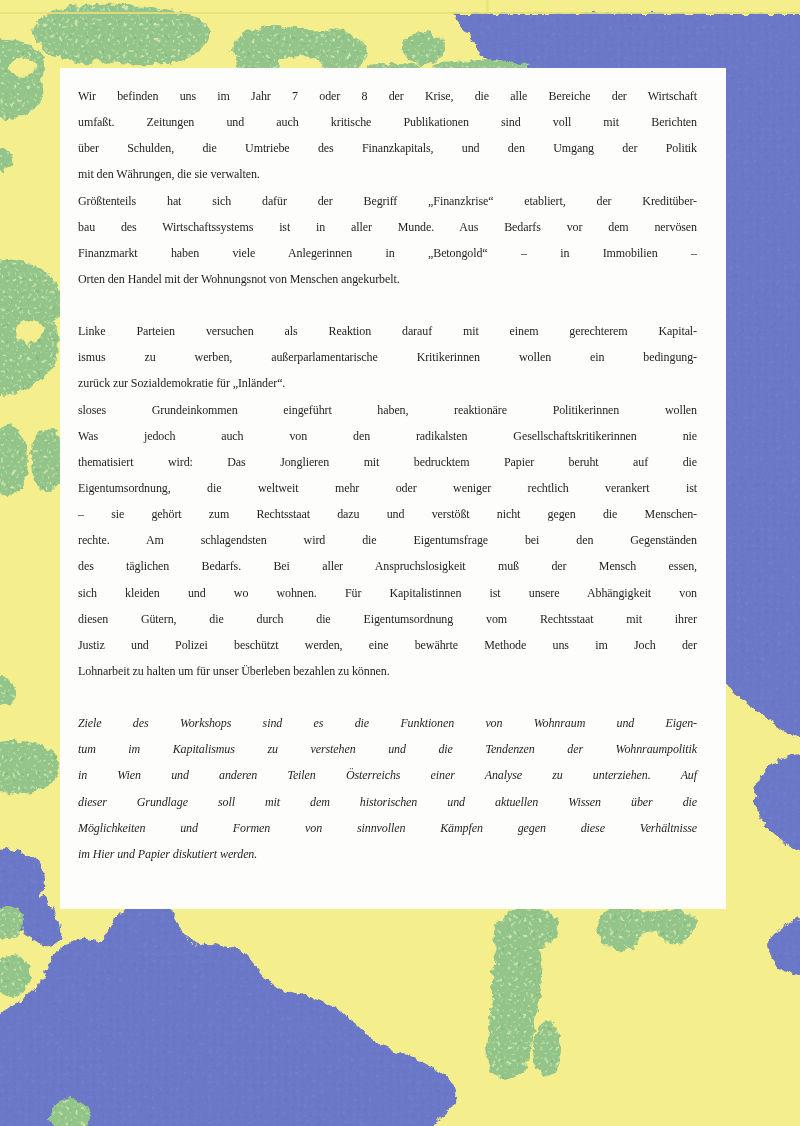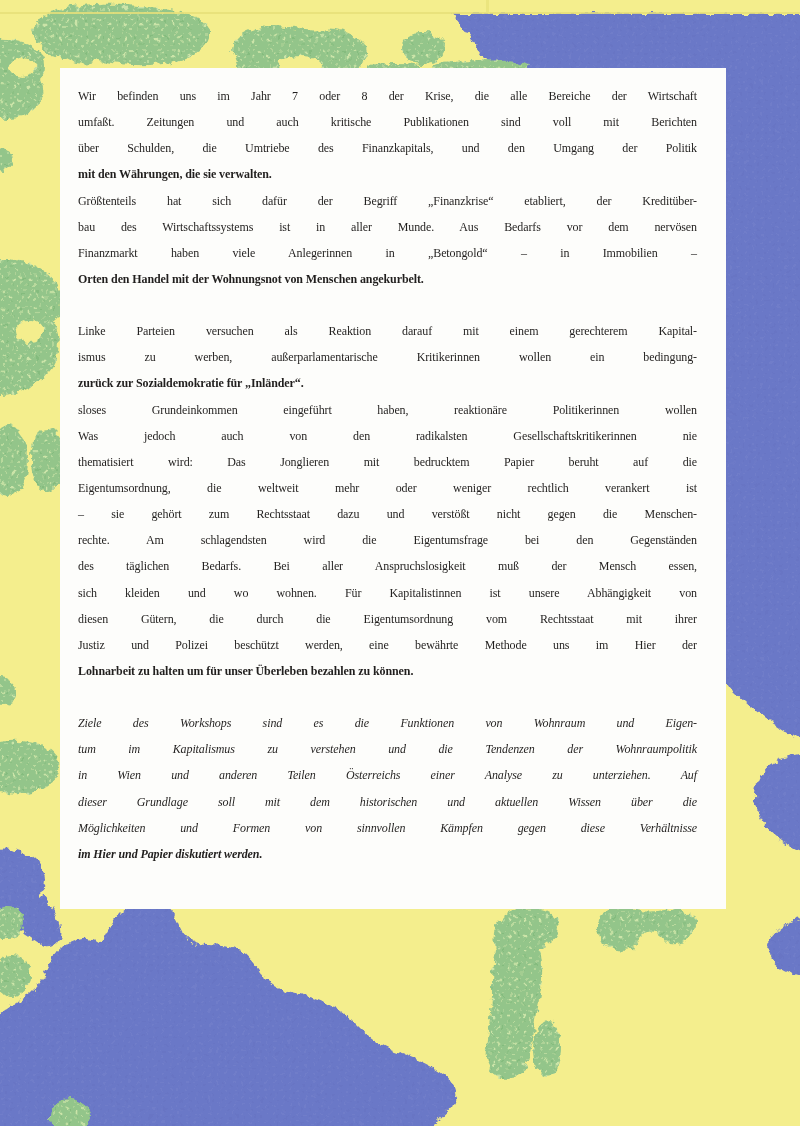--- a/index.html
+++ b/index.html
@@ -15,21 +15,21 @@
   }
   .body-text{
     position:absolute;left:18px;right:29px;top:15px;
     font-size:12px;line-height:26.15px;letter-spacing:-0.1px;
     color:#211f1e;
   }
   .para{margin:0;}
   .para.gap{margin-bottom:26px;}
   .para.italic{font-style:italic;}
   .line{text-align:justify;text-align-last:justify;height:26.15px;}
-  .line.last{text-align-last:left;font-weight:bold;}
+  .line.last{text-align-last:left;}
 </style>
 </head>
 <body>
 
 <div class="page">
 
   <svg class="bg" width="800" height="1126" viewBox="0 0 800 1126">
     <defs>
       <pattern id="greenTex" width="16" height="16" patternUnits="userSpaceOnUse">
         <rect width="16" height="16" fill="#93c58a"></rect>
@@ -117,21 +117,21 @@
         </div>
         <div class="para gap">
           <div class="line">Was jedoch auch von den radikalsten Gesellschaftskritikerinnen nie</div>
           <div class="line">thematisiert wird: Das Jonglieren mit bedrucktem Papier beruht auf die</div>
           <div class="line">Eigentumsordnung, die weltweit mehr oder weniger rechtlich verankert ist</div>
           <div class="line">– sie gehört zum Rechtsstaat dazu und verstößt nicht gegen die Menschen-</div>
           <div class="line">rechte.  Am schlagendsten wird die Eigentumsfrage bei den Gegenständen</div>
           <div class="line">des täglichen Bedarfs. Bei aller Anspruchslosigkeit muß der Mensch essen,</div>
           <div class="line">sich kleiden und wo wohnen. Für Kapitalistinnen ist unsere Abhängigkeit von</div>
           <div class="line">diesen Gütern, die durch die Eigentumsordnung vom Rechtsstaat mit ihrer</div>
-          <div class="line">Justiz und Polizei beschützt werden, eine bewährte Methode uns im Hier der</div>
+          <div class="line">Justiz und Polizei beschützt werden, eine bewährte Methode uns im Joch der</div>
           <div class="line last">Lohnarbeit zu halten um für unser Überleben bezahlen zu können.</div>
         </div>
         <div class="para italic">
           <div class="line">Ziele des Workshops sind es die Funktionen von Wohnraum und Eigen-</div>
           <div class="line">tum im Kapitalismus zu verstehen und die Tendenzen der Wohnraumpolitik</div>
           <div class="line">in Wien und anderen Teilen Österreichs einer Analyse zu unterziehen. Auf</div>
           <div class="line">dieser Grundlage soll mit dem historischen und aktuellen Wissen über die</div>
           <div class="line">Möglichkeiten und Formen von sinnvollen Kämpfen gegen diese Verhältnisse</div>
           <div class="line last">im Hier und Papier diskutiert werden.</div>
         </div>

